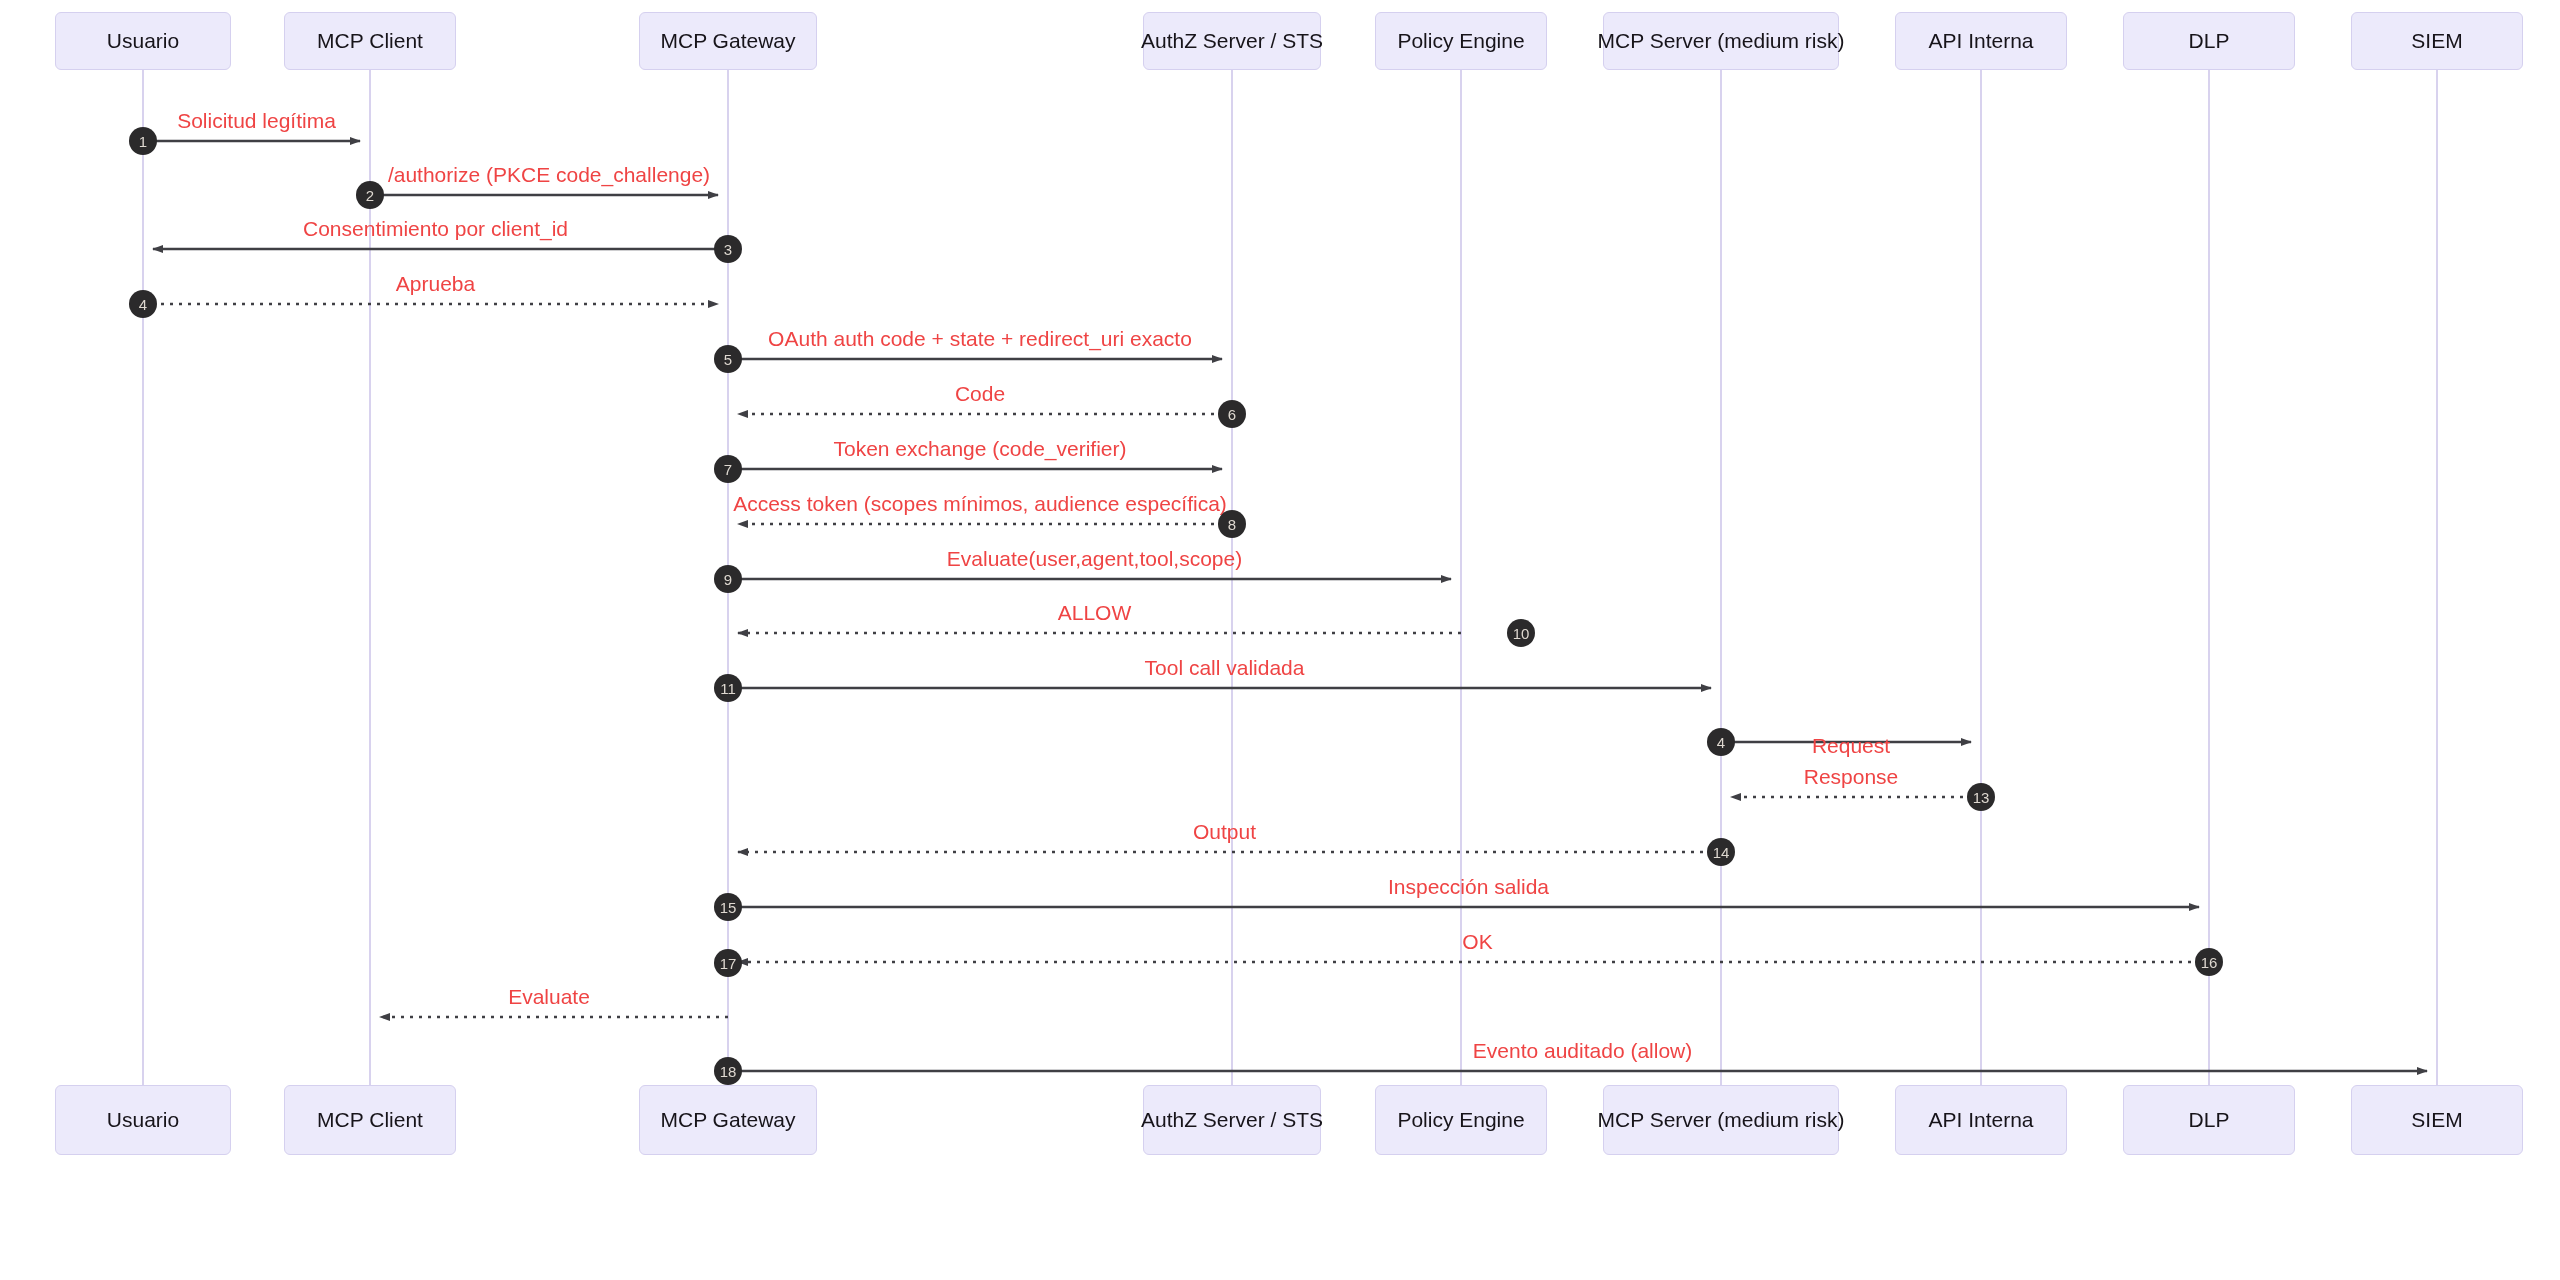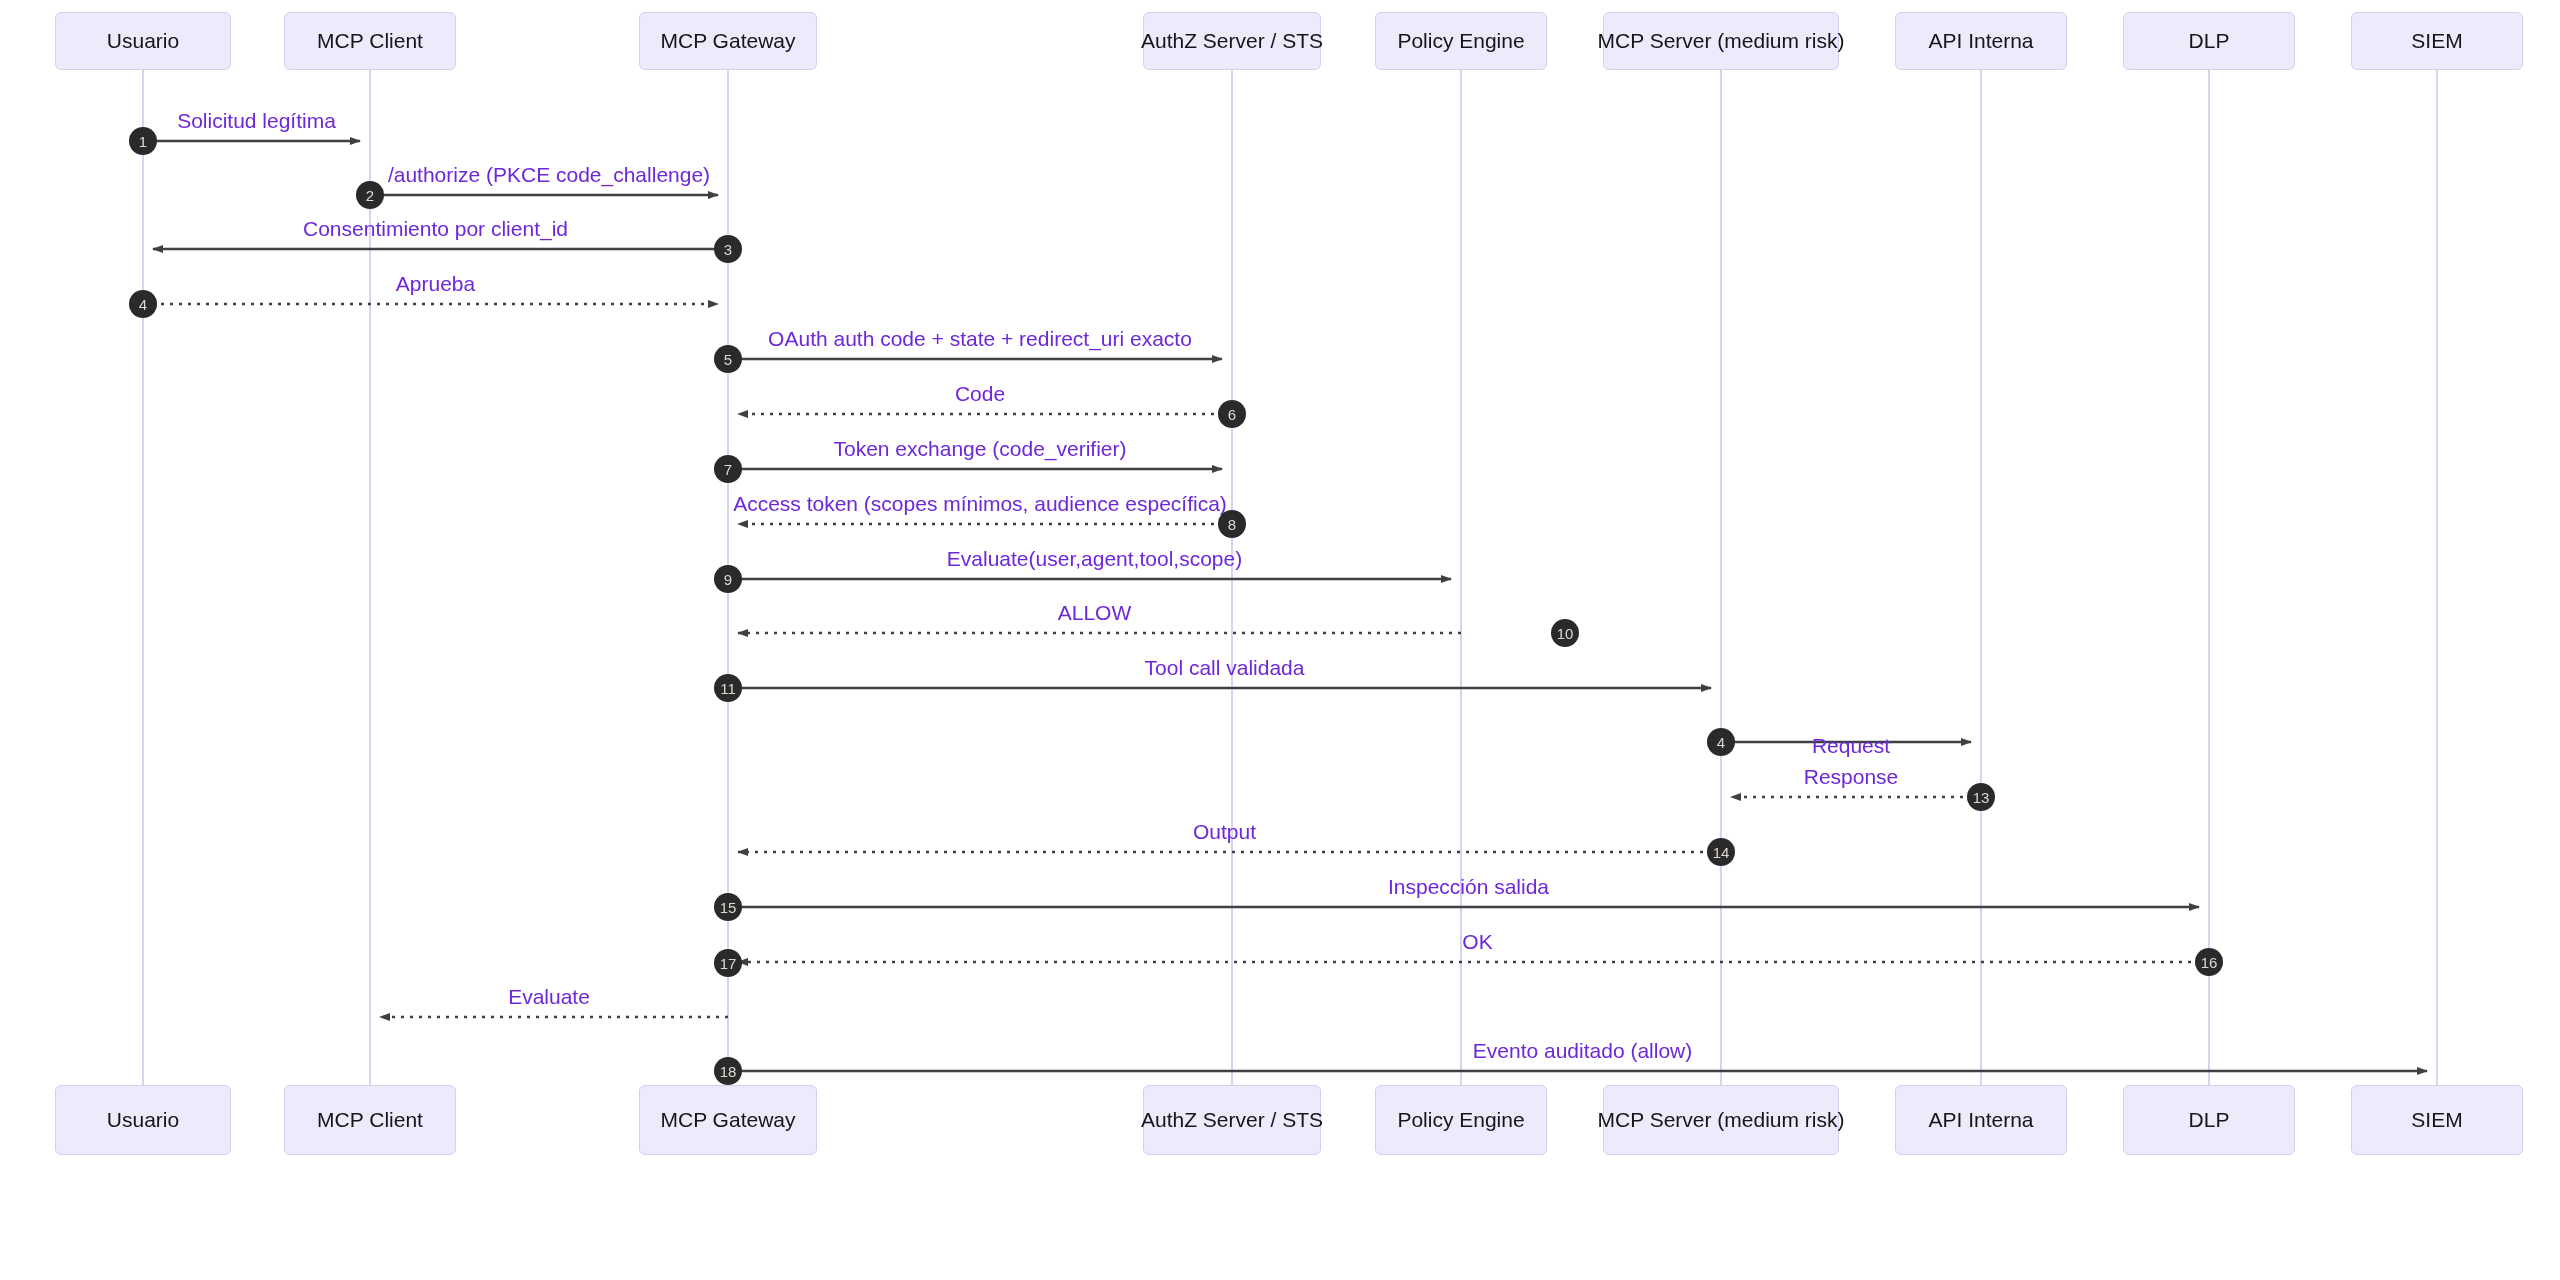--- a/index.html
+++ b/index.html
@@ -34,21 +34,21 @@
     color: #17141a;
     font-size: 21px;
     font-family: "Liberation Sans", sans-serif;
     line-height: 1.1;
     text-align: center;
     white-space: nowrap;
   }
   .msg-label {
     position: absolute;
     transform: translateX(-50%);
-    color: #6d28d9;
+    color: #ef4444;
     font-size: 21px;
     font-family: "Liberation Sans", sans-serif;
     white-space: nowrap;
     text-align: center;
   }
   .seq-badge {
     position: absolute;
     width: 28px;
     height: 28px;
     margin-left: -14px;
@@ -188,21 +188,21 @@
   <div id="badges">
       <div class="seq-badge" style="left: 143px; top: 141px;">1</div>
       <div class="seq-badge" style="left: 370px; top: 195px;">2</div>
       <div class="seq-badge" style="left: 728px; top: 249px;">3</div>
       <div class="seq-badge" style="left: 143px; top: 304px;">4</div>
       <div class="seq-badge" style="left: 728px; top: 359px;">5</div>
       <div class="seq-badge" style="left: 1232px; top: 414px;">6</div>
       <div class="seq-badge" style="left: 728px; top: 469px;">7</div>
       <div class="seq-badge" style="left: 1232px; top: 524px;">8</div>
       <div class="seq-badge" style="left: 728px; top: 579px;">9</div>
-      <div class="seq-badge" style="left: 1543px; top: 633px; margin-left: 8px;">10</div>
+      <div class="seq-badge" style="left: 1499px; top: 633px; margin-left: 8px;">10</div>
       <div class="seq-badge" style="left: 728px; top: 688px;">11</div>
       <div class="seq-badge" style="left: 1721px; top: 742px;">4</div>
       <div class="seq-badge" style="left: 1981px; top: 797px;">13</div>
       <div class="seq-badge" style="left: 1721px; top: 852px;">14</div>
       <div class="seq-badge" style="left: 728px; top: 907px;">15</div>
       <div class="seq-badge" style="left: 2209px; top: 962px;">16</div>
       <div class="seq-badge" style="left: 728px; top: 963px;">17</div>
       <div class="seq-badge" style="left: 728px; top: 1071px;">18</div>
     </div>
 </div>

